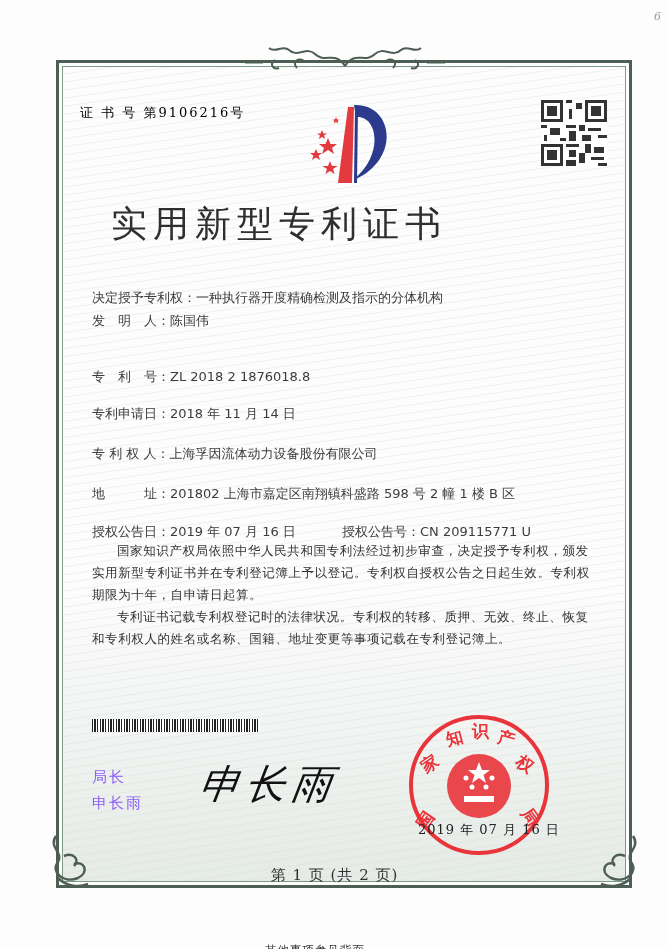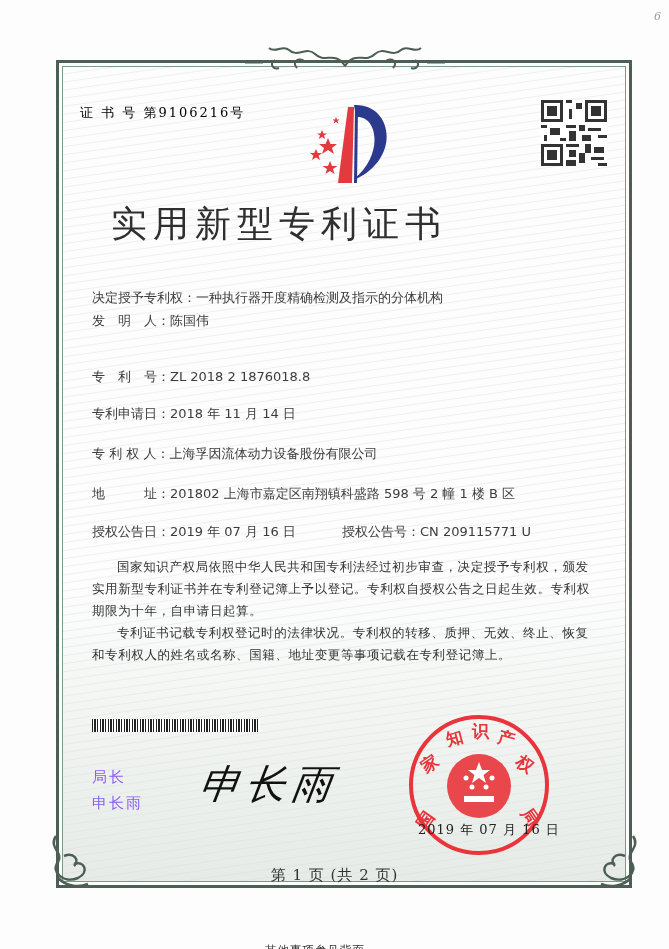--- a/index.html
+++ b/index.html
@@ -129,21 +129,21 @@
 
 <div class="row" style="top:289px"><span class="lbl">决定授予专利权：</span><span>一种执行器开度精确检测及指示的分体机构</span></div>
 <div class="row" style="top:312px"><span class="lbl">发　明　人：</span><span>陈国伟</span></div>
 <div class="row" style="top:368px"><span class="lbl">专　利　号：</span><span>ZL 2018 2 1876018.8</span></div>
 <div class="row" style="top:405px"><span class="lbl">专利申请日：</span><span>2018 年 11 月 14 日</span></div>
 <div class="row" style="top:445px"><span class="lbl">专 利 权 人：</span><span>上海孚因流体动力设备股份有限公司</span></div>
 <div class="row" style="top:485px"><span class="lbl">地　　　址：</span><span>201802 上海市嘉定区南翔镇科盛路 598 号 2 幢 1 楼 B 区</span></div>
 <div class="row" style="top:523px"><span class="lbl">授权公告日：</span><span>2019 年 07 月 16 日</span></div>
 <div class="row" style="top:523px; left:342px"><span class="lbl">授权公告号：</span><span>CN 209115771 U</span></div>
 
-<div class="para" style="top:556px">
+<div class="para" style="top:540px">
   <p>国家知识产权局依照中华人民共和国专利法经过初步审查，决定授予专利权，颁发实用新型专利证书并在专利登记簿上予以登记。专利权自授权公告之日起生效。专利权期限为十年，自申请日起算。</p>
   <p>专利证书记载专利权登记时的法律状况。专利权的转移、质押、无效、终止、恢复和专利权人的姓名或名称、国籍、地址变更等事项记载在专利登记簿上。</p>
 </div>
 
 <div class="barcode"></div>
 
 <div class="director" style="top:768px">局长</div>
 <div class="director" style="top:794px">申长雨</div>
 <div class="signature">申长雨</div>
 

